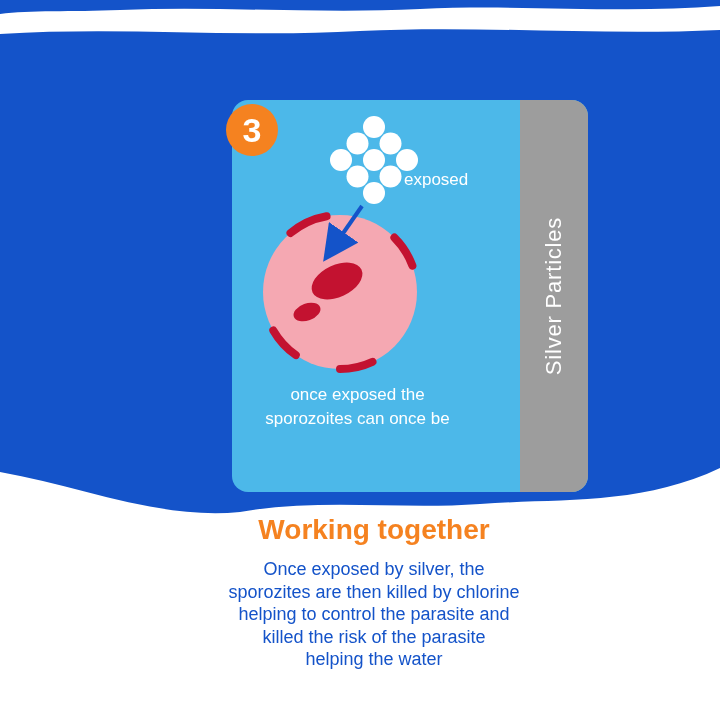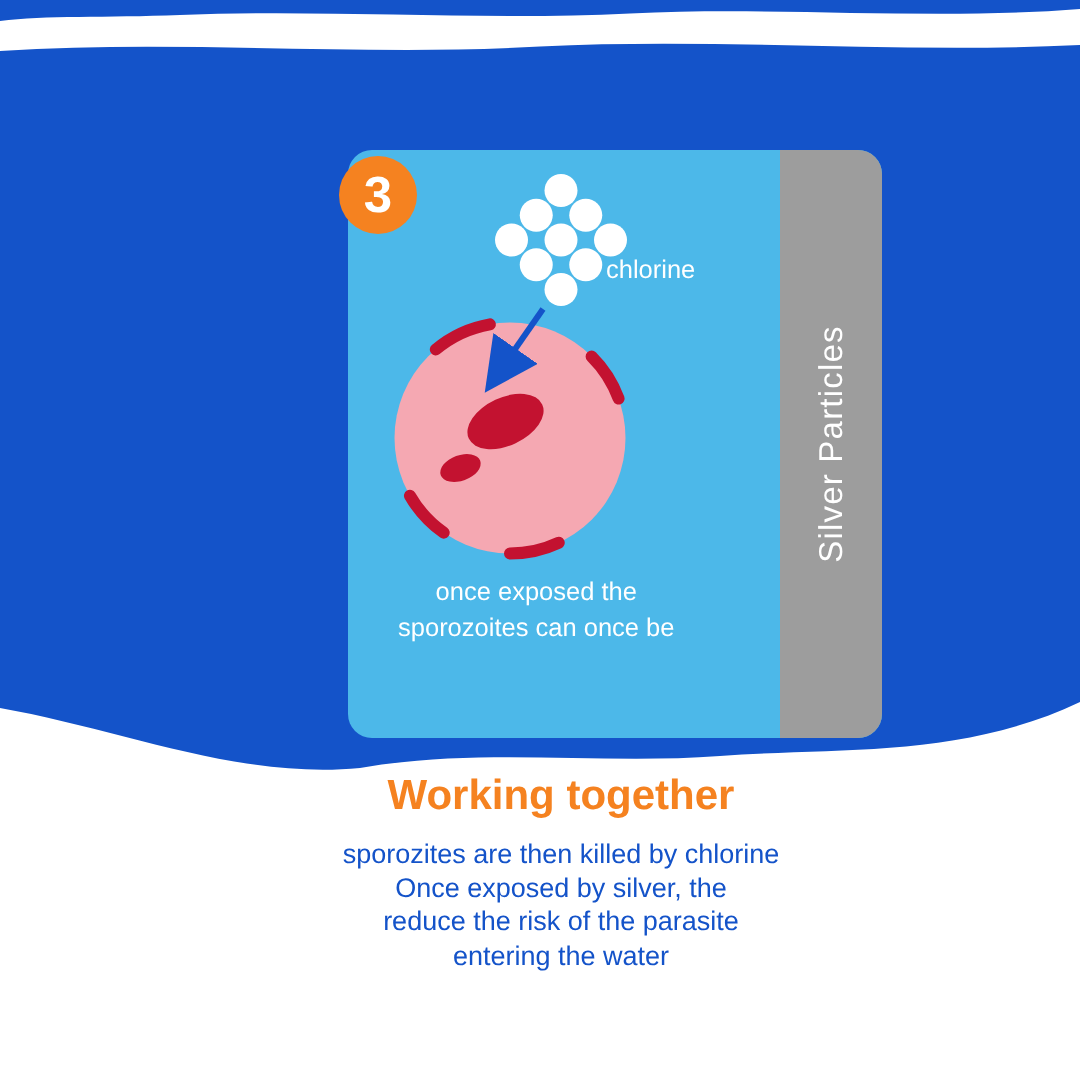--- a/index.html
+++ b/index.html
@@ -68,34 +68,35 @@
         <circle cx="142" cy="60" r="11"></circle>
         <circle cx="175" cy="60" r="11"></circle>
         <circle cx="125.5" cy="76.5" r="11"></circle>
         <circle cx="158.5" cy="76.5" r="11"></circle>
         <circle cx="142" cy="93" r="11"></circle>
       </g>
 
       <line x1="130" y1="106" x2="98" y2="152" stroke-width="4" marker-end="url(#ah)" stroke="#1453c9"></line>
     </svg>
 
-    <div class="chlorine-label">chlorine</div>
+    <div class="chlorine-label">exposed</div>
 
     <div class="caption">
       <div>once exposed the</div>
       <div>sporozoites can once be</div>
     </div>
   </div>
 
   <div class="badge">
     <span>3</span>
   </div>
 
   <div class="heading">Working together</div>
 
   <div class="body-text">
+    <div>Once exposed by silver, the</div>
     <div>sporozites are then killed by chlorine</div>
-    <div>Once exposed by silver, the</div>
-    <div>reduce the risk of the parasite</div>
-    <div>entering the water</div>
+    <div>helping to control the parasite and</div>
+    <div>killed the risk of the parasite</div>
+    <div>helping the water</div>
   </div>
 
 </div>
 
 </body></html>

